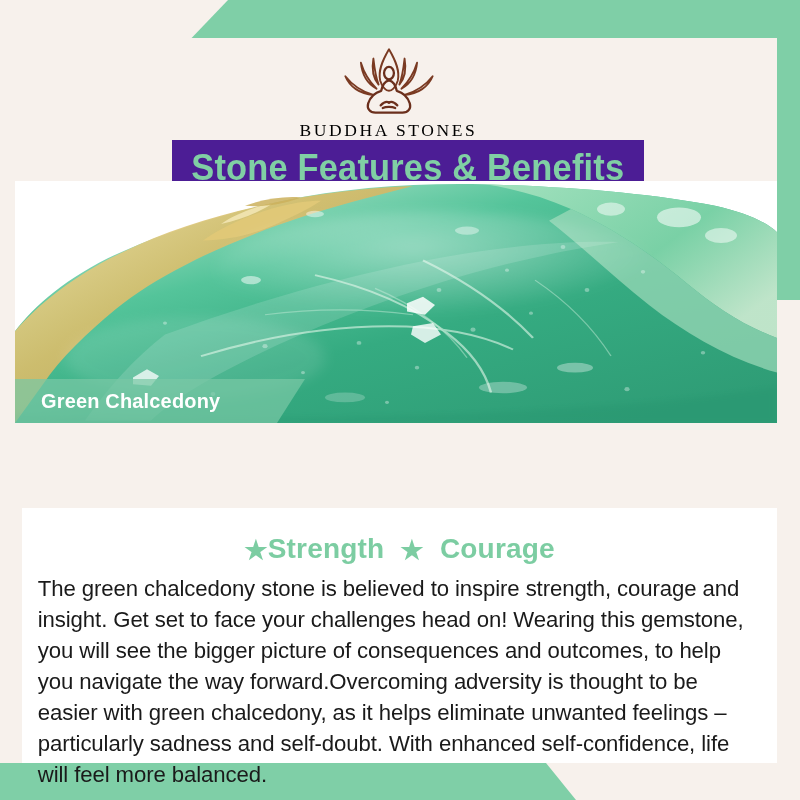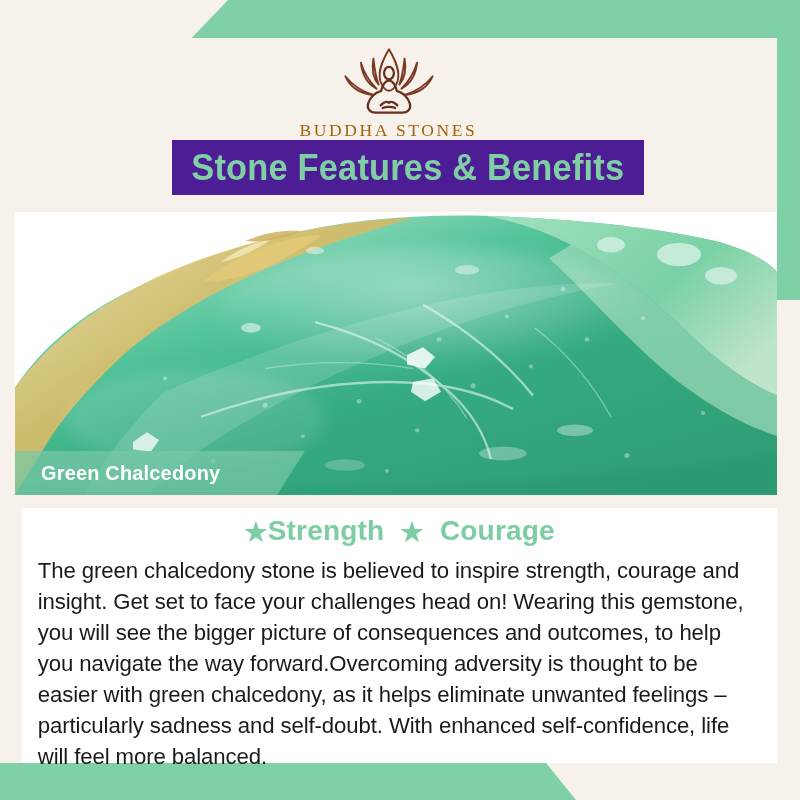--- a/index.html
+++ b/index.html
@@ -75,21 +75,21 @@
   .logo-mark {
     width: 104px;
     height: 74px;
     display: block;
   }
   .logo-wordmark {
     margin-top: 2px;
     font-family: "Liberation Serif", serif;
     font-size: 17.5px;
     letter-spacing: 2.6px;
-    color: #a16207;
+    color: #000000;
     font-weight: 400;
     white-space: nowrap;
   }
 
   
   .title-banner {
     position: absolute;
     left: 172px; top: 140px;
     width: 472px; height: 55px;
     background: #4c1d95;
@@ -104,22 +104,22 @@
     color: #80cfa4;
     letter-spacing: 0.2px;
     transform: scaleX(0.93);
     white-space: nowrap;
     line-height: 1;
   }
 
   
   .photo {
     position: absolute;
-    left: 15px; top: 212px;
-    width: 762px; height: 283px;
+    left: 15px; top: 181px;
+    width: 762px; height: 242px;
     overflow: hidden;
     background: #d946ef;
   }
   .photo svg { display: block; width: 100%; height: 100%; }
 
   
   .caption-ribbon {
     position: absolute;
     left: 0; bottom: 0;
     width: 290px; height: 44px;
@@ -143,21 +143,21 @@
   
   .content-card {
     position: absolute;
     left: 22px; top: 508px;
     width: 755px; height: 255px;
     background: #ffffff;
   }
 
   .keywords {
     margin: 0;
-    padding-top: 8px;
+    padding-top: 26px;
     text-align: center;
     color: #7ccda2;
     font-family: "Liberation Sans Narrow", "Liberation Sans", sans-serif;
     font-weight: 700;
     font-size: 28px;
     letter-spacing: 0.2px;
     white-space: nowrap;
     line-height: 1.1;
   }
   .kw-star { font-size: 26px; vertical-align: -1px; }

